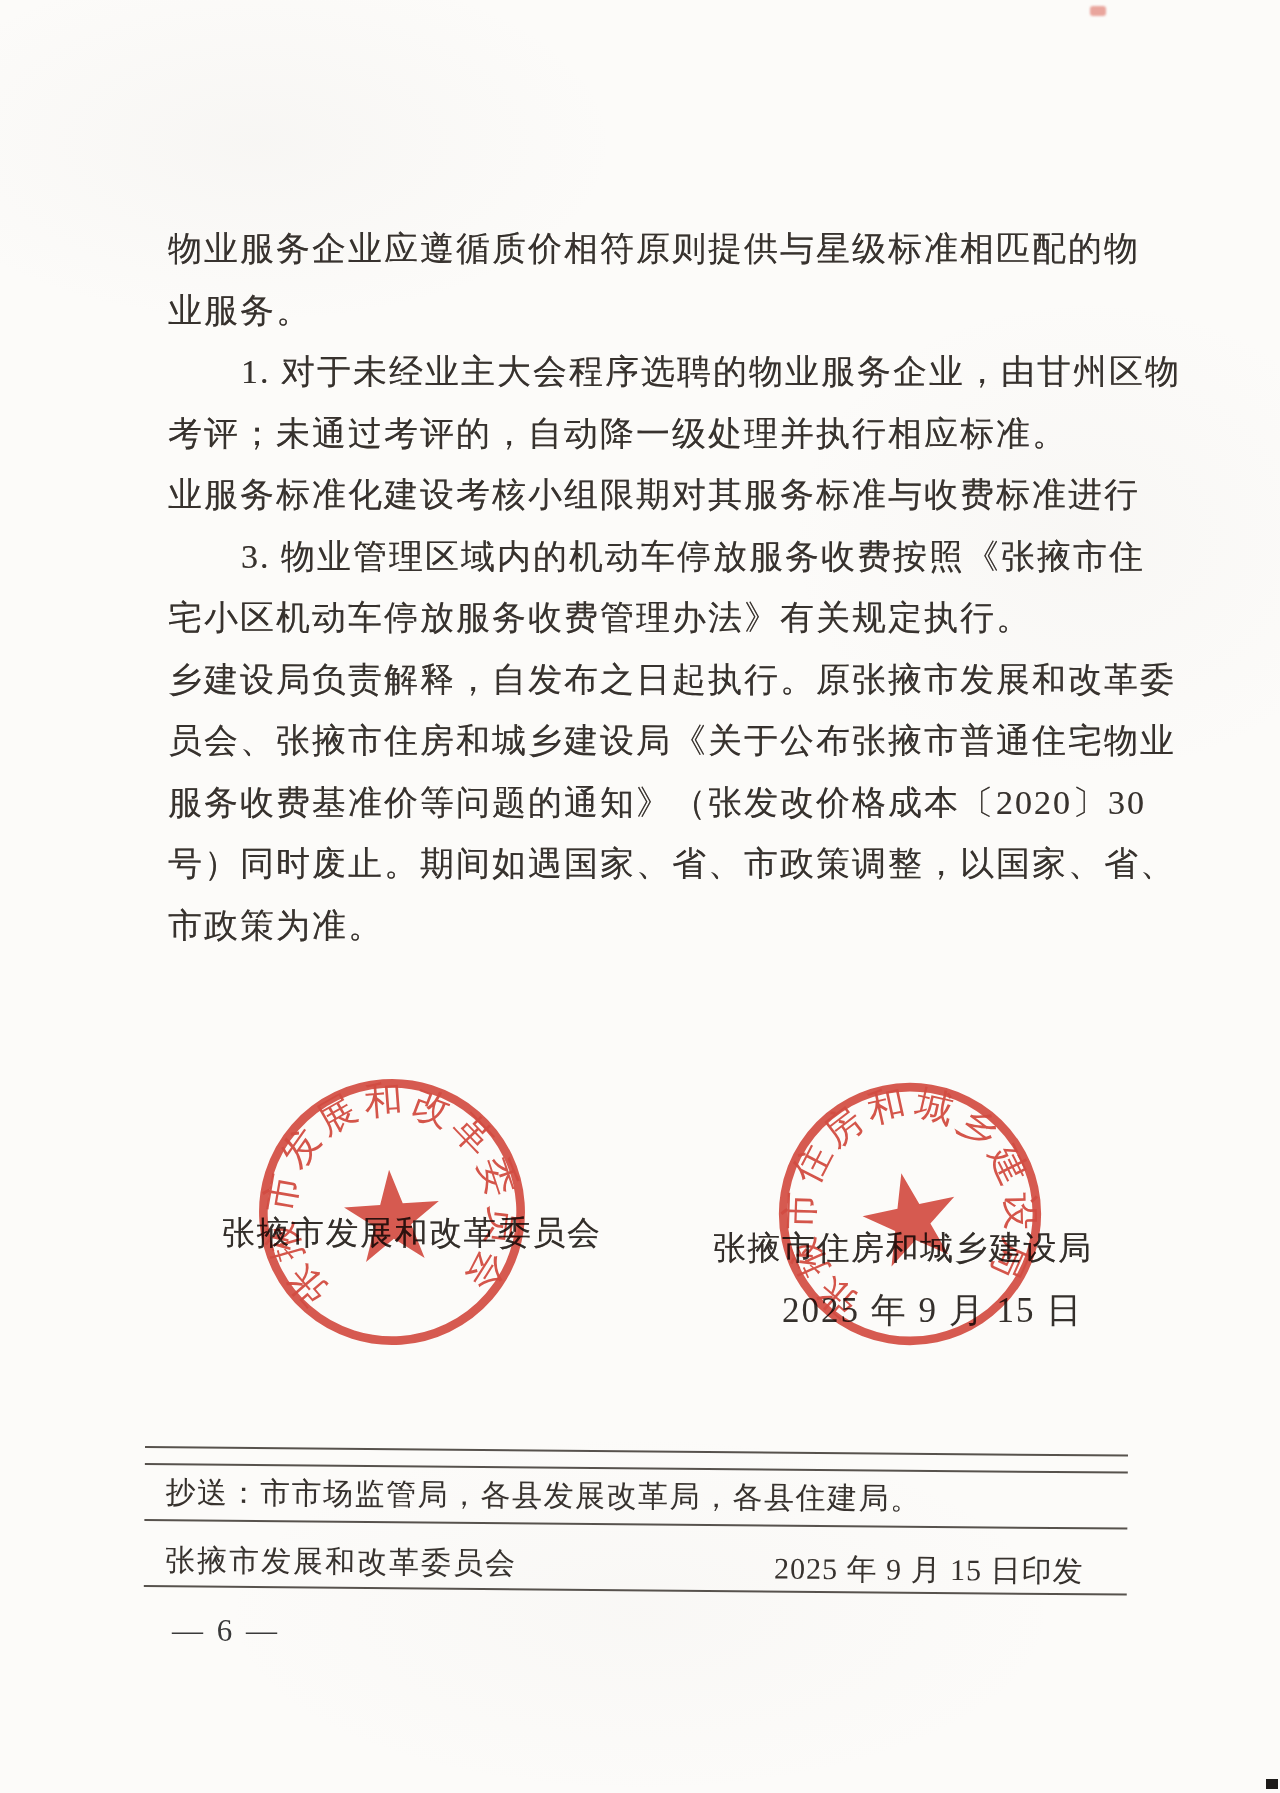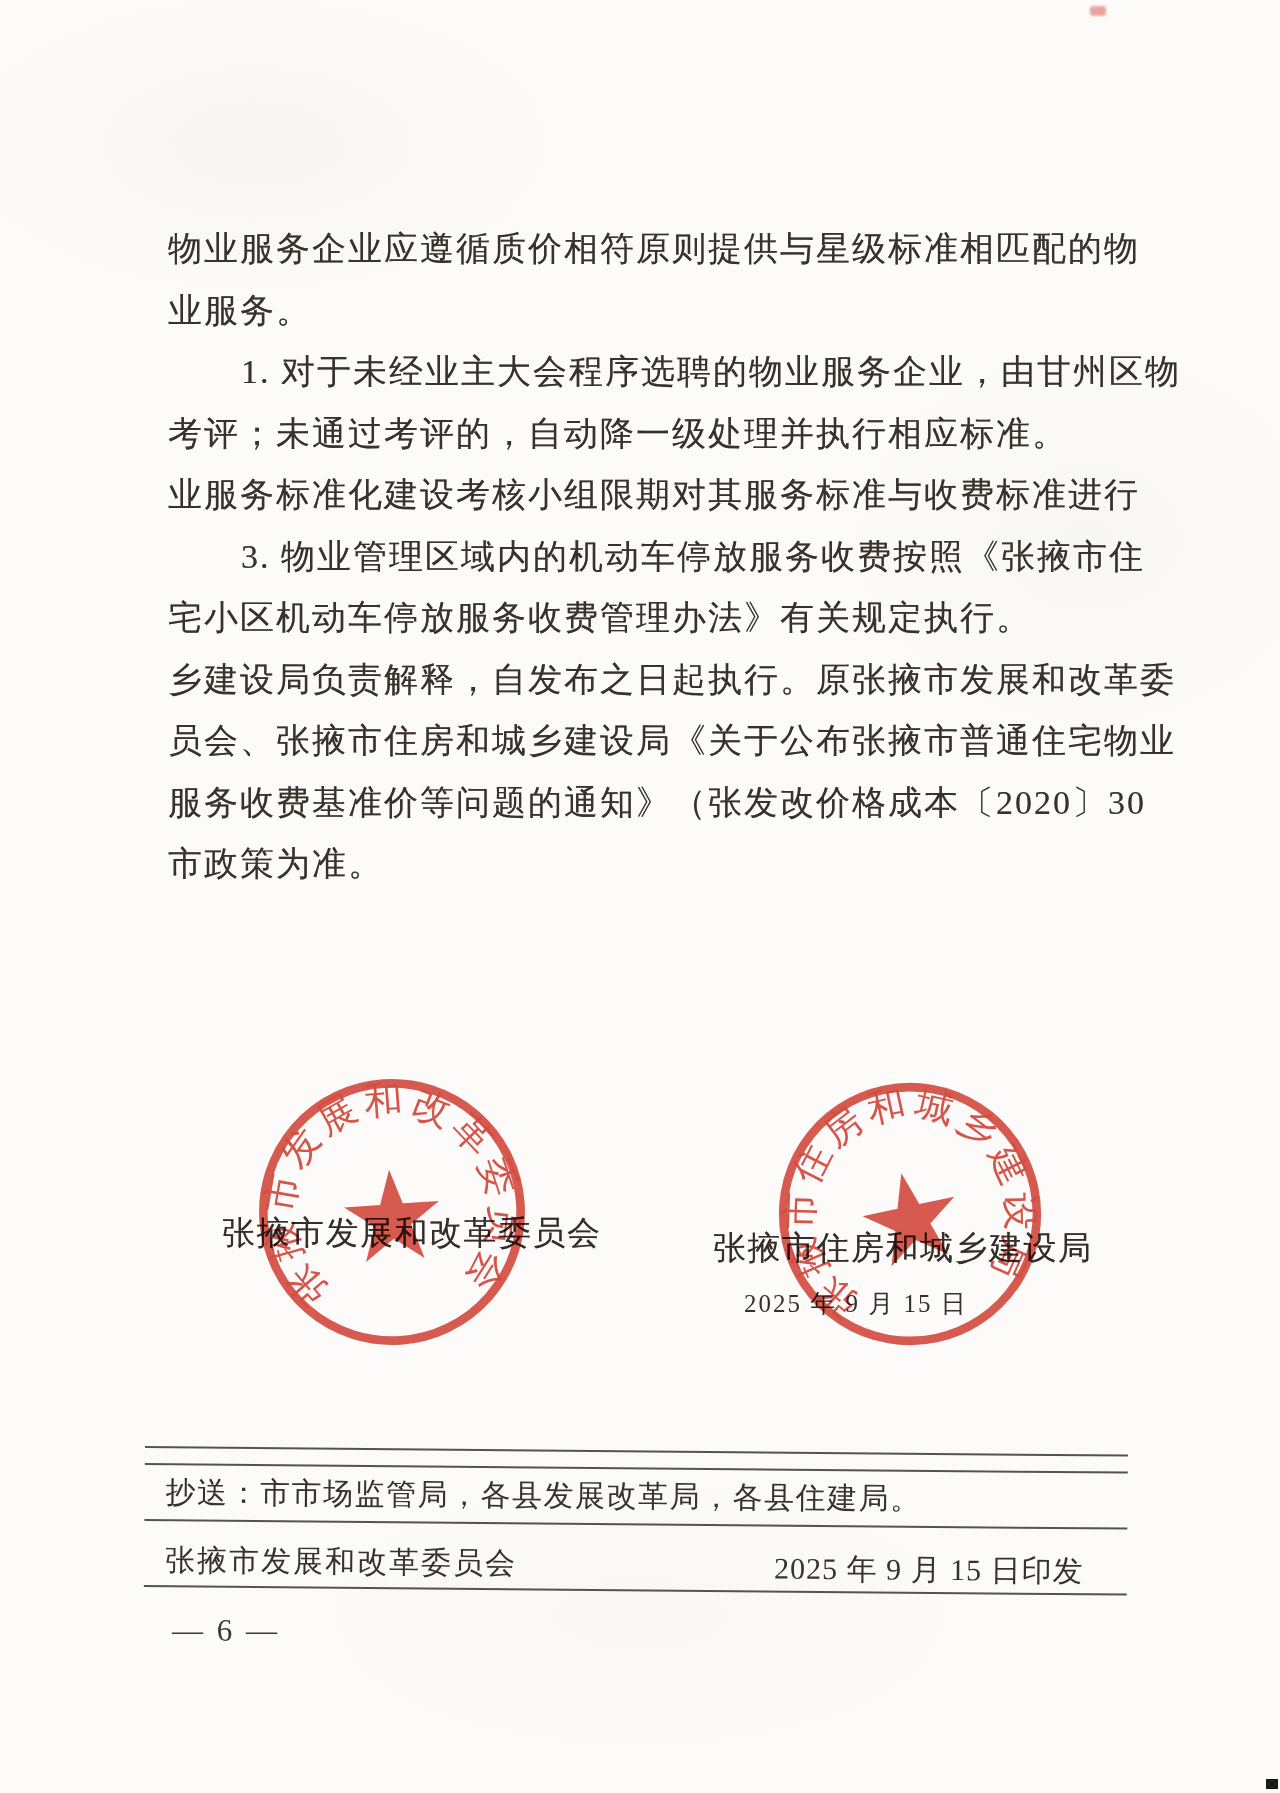--- a/index.html
+++ b/index.html
@@ -22,21 +22,21 @@
   .heading{
     font-family:"Liberation Sans","DejaVu Sans",sans-serif;
     font-weight:700;color:#211e1b;letter-spacing:4px;text-shadow:none;
   }
   .sig{
     position:absolute;font-size:33px;letter-spacing:1.5px;white-space:nowrap;
     color:#332e2a;text-shadow:0 0 .6px rgba(70,62,55,.55);
   }
   .sig-left{left:222px;top:1211px;}
   .sig-right{left:713px;top:1226px;}
-  .sig-date{position:absolute;left:744px;top:1287px;font-size:25px;letter-spacing:2px;color:#35302c;white-space:nowrap;}
+  .sig-date{position:absolute;left:782px;top:1287px;font-size:35px;letter-spacing:2px;color:#35302c;white-space:nowrap;}
   .stamp{position:absolute;mix-blend-mode:multiply;opacity:.88;}
   .stamp-left{left:248px;top:1068px;width:288px;height:288px;transform:rotate(-4deg);}
   .stamp-right{left:768px;top:1072px;width:284px;height:284px;transform:rotate(-12deg);}
   .footer{position:absolute;left:0;top:0;width:1280px;transform:rotate(.5deg);transform-origin:140px 1450px;}
   .rule{position:absolute;left:145px;width:983px;height:2px;background:#57524d;}
   .rule-a1{top:1446px;}
   .rule-a2{top:1463px;}
   .rule-b{top:1519px;}
   .rule-c{top:1585px;}
   .cc-line{position:absolute;left:166px;top:1472px;font-size:30px;letter-spacing:1.5px;color:#37322e;white-space:nowrap;}
@@ -55,20 +55,21 @@
     <div class="line">物业服务企业应遵循质价相符原则提供与星级标准相匹配的物</div>
     <div class="line">业服务。</div>
     <div class="line indent">1. 对于未经业主大会程序选聘的物业服务企业，由甘州区物</div>
     <div class="line">考评；未通过考评的，自动降一级处理并执行相应标准。</div>
     <div class="line">业服务标准化建设考核小组限期对其服务标准与收费标准进行</div>
     <div class="line indent">3. 物业管理区域内的机动车停放服务收费按照《张掖市住</div>
     <div class="line">宅小区机动车停放服务收费管理办法》有关规定执行。</div>
     <div class="line">乡建设局负责解释，自发布之日起执行。原张掖市发展和改革委</div>
     <div class="line">员会、张掖市住房和城乡建设局《关于公布张掖市普通住宅物业</div>
     <div class="line">服务收费基准价等问题的通知》（张发改价格成本〔2020〕30</div>
+    <div class="line">号）同时废止。期间如遇国家、省、市政策调整，以国家、省、</div>
     <div class="line">市政策为准。</div>
   </div>
 
   <div class="sig sig-left">张掖市发展和改革委员会</div>
   <div class="sig sig-right">张掖市住房和城乡建设局</div>
   <div class="sig-date">2025 年 9 月 15 日</div>
 
   <svg class="stamp stamp-left" viewBox="0 0 300 300">
     <circle cx="150" cy="150" r="134" fill="none" stroke="#cf3428" stroke-width="9" opacity=".92"></circle>
     <path id="sealArcL" d="M 84 229 A 103 103 0 1 1 216 229" fill="none"></path>

